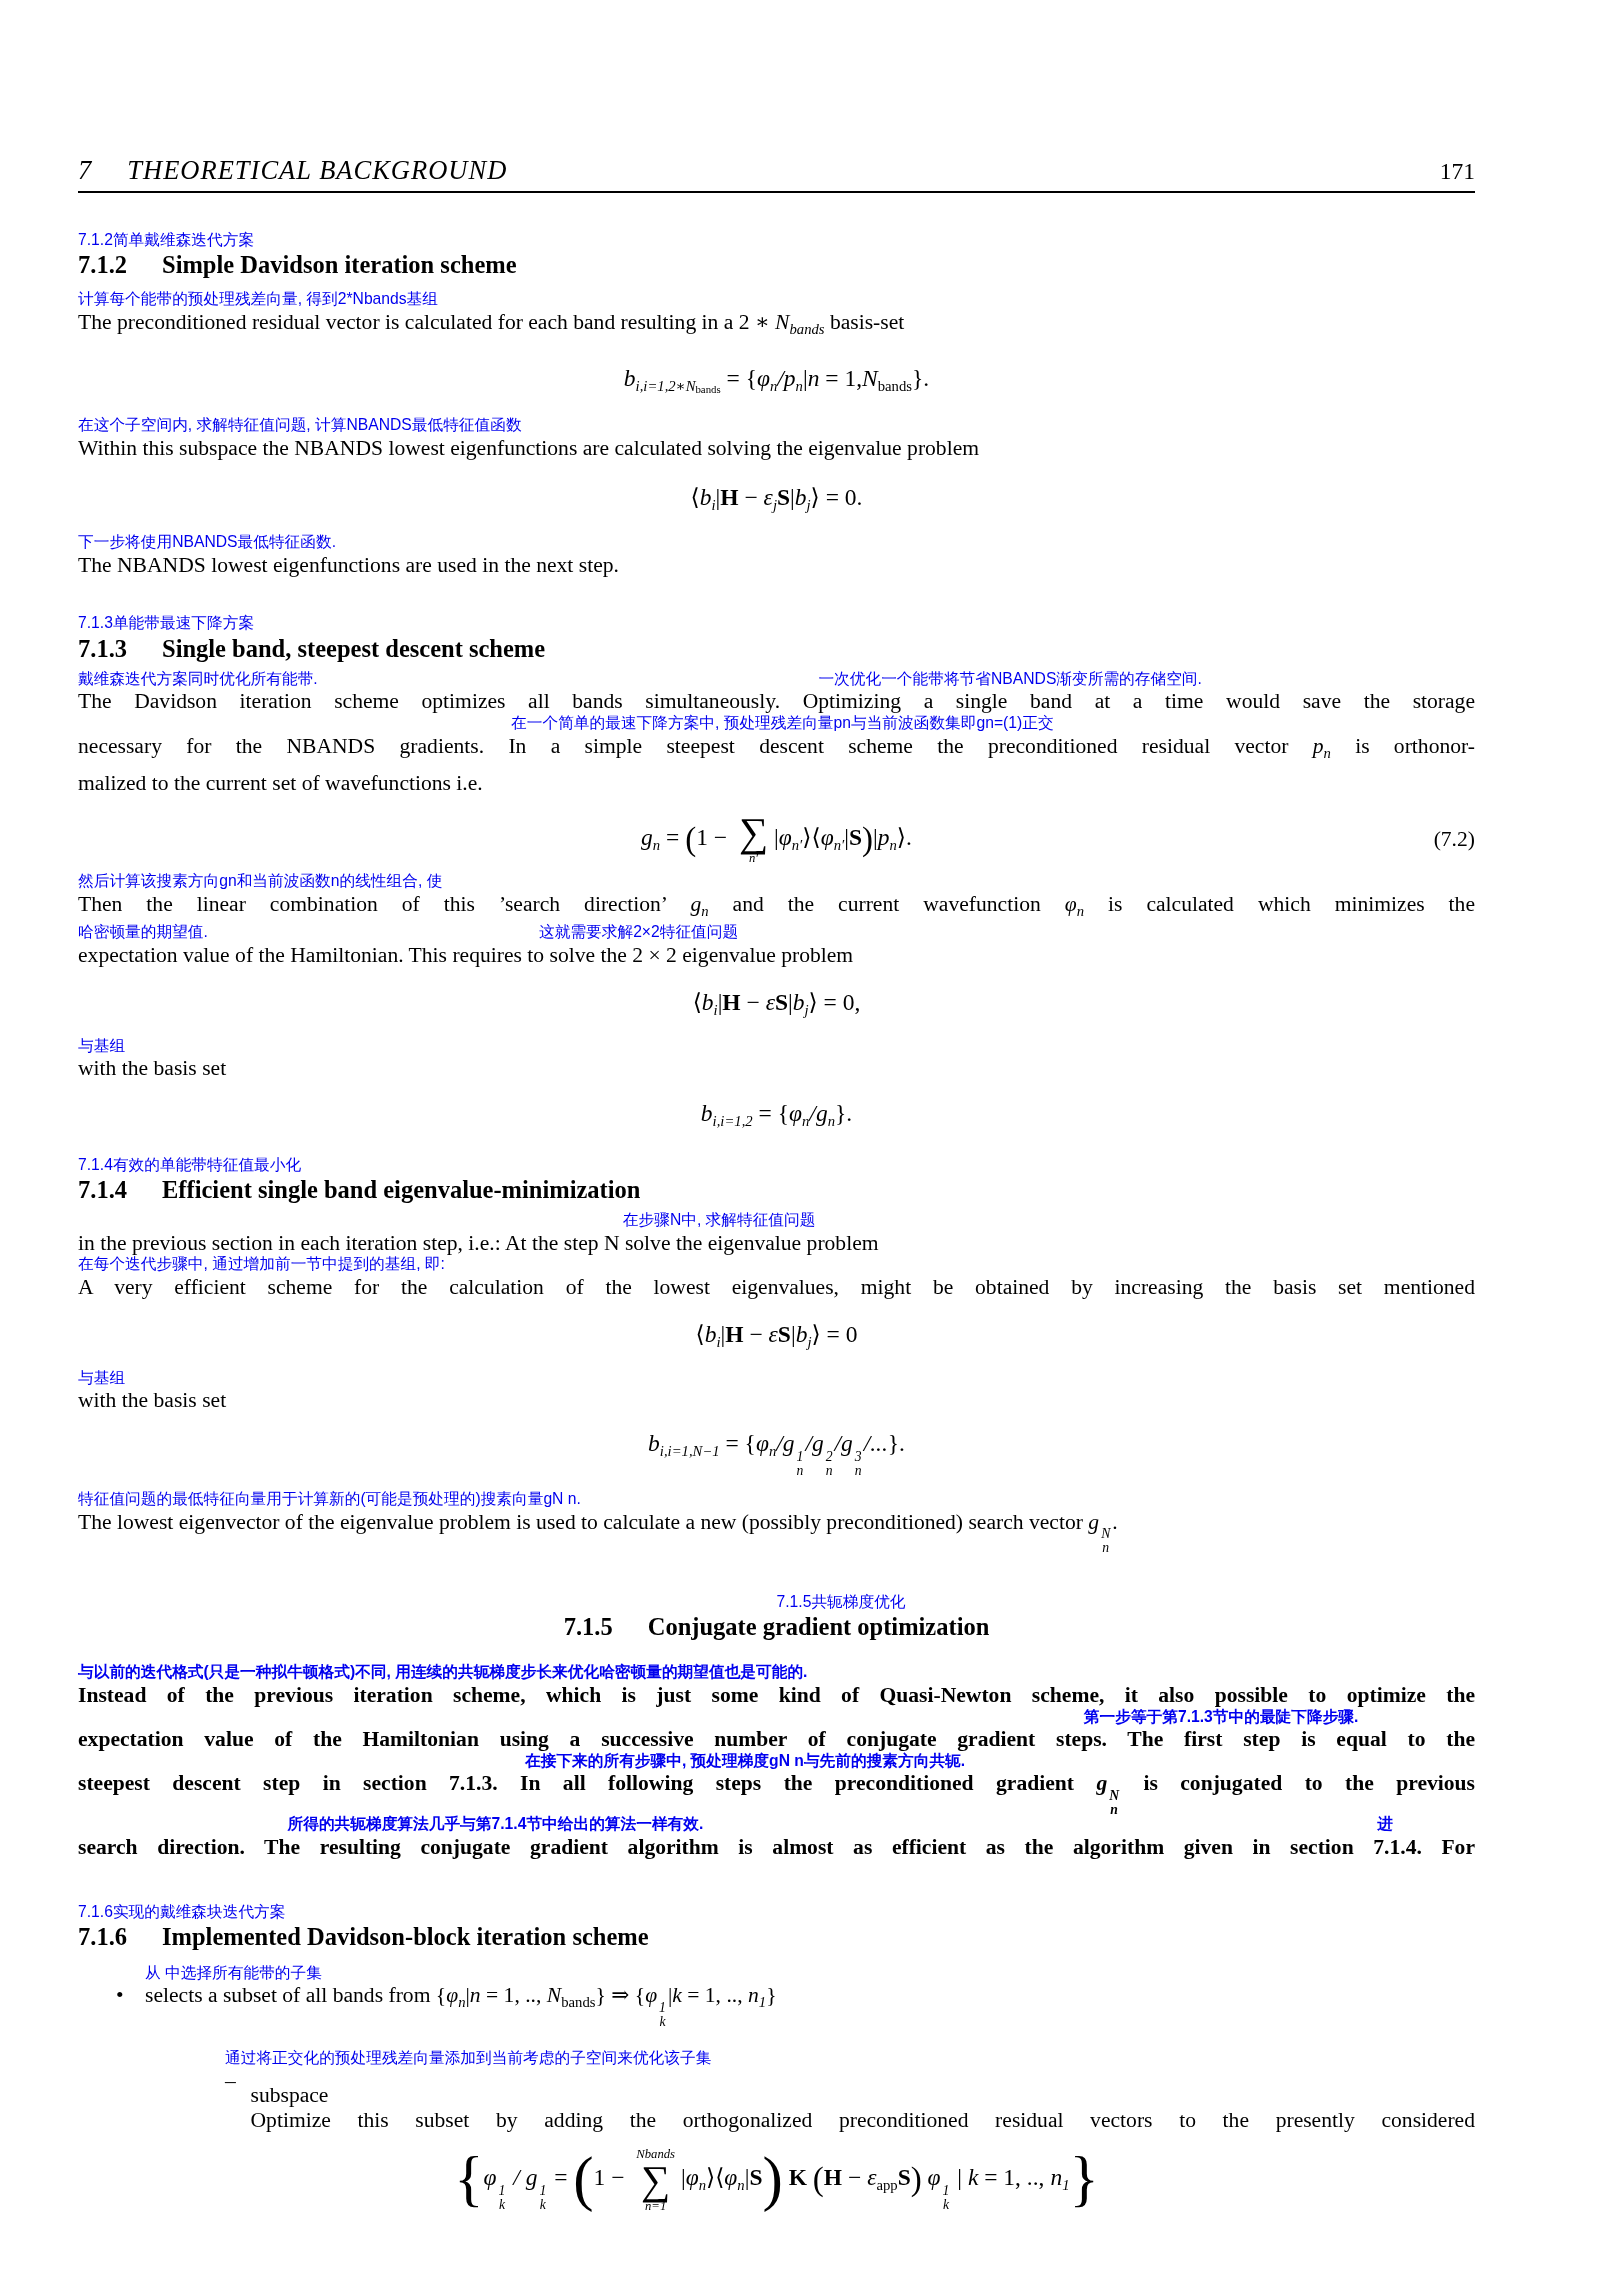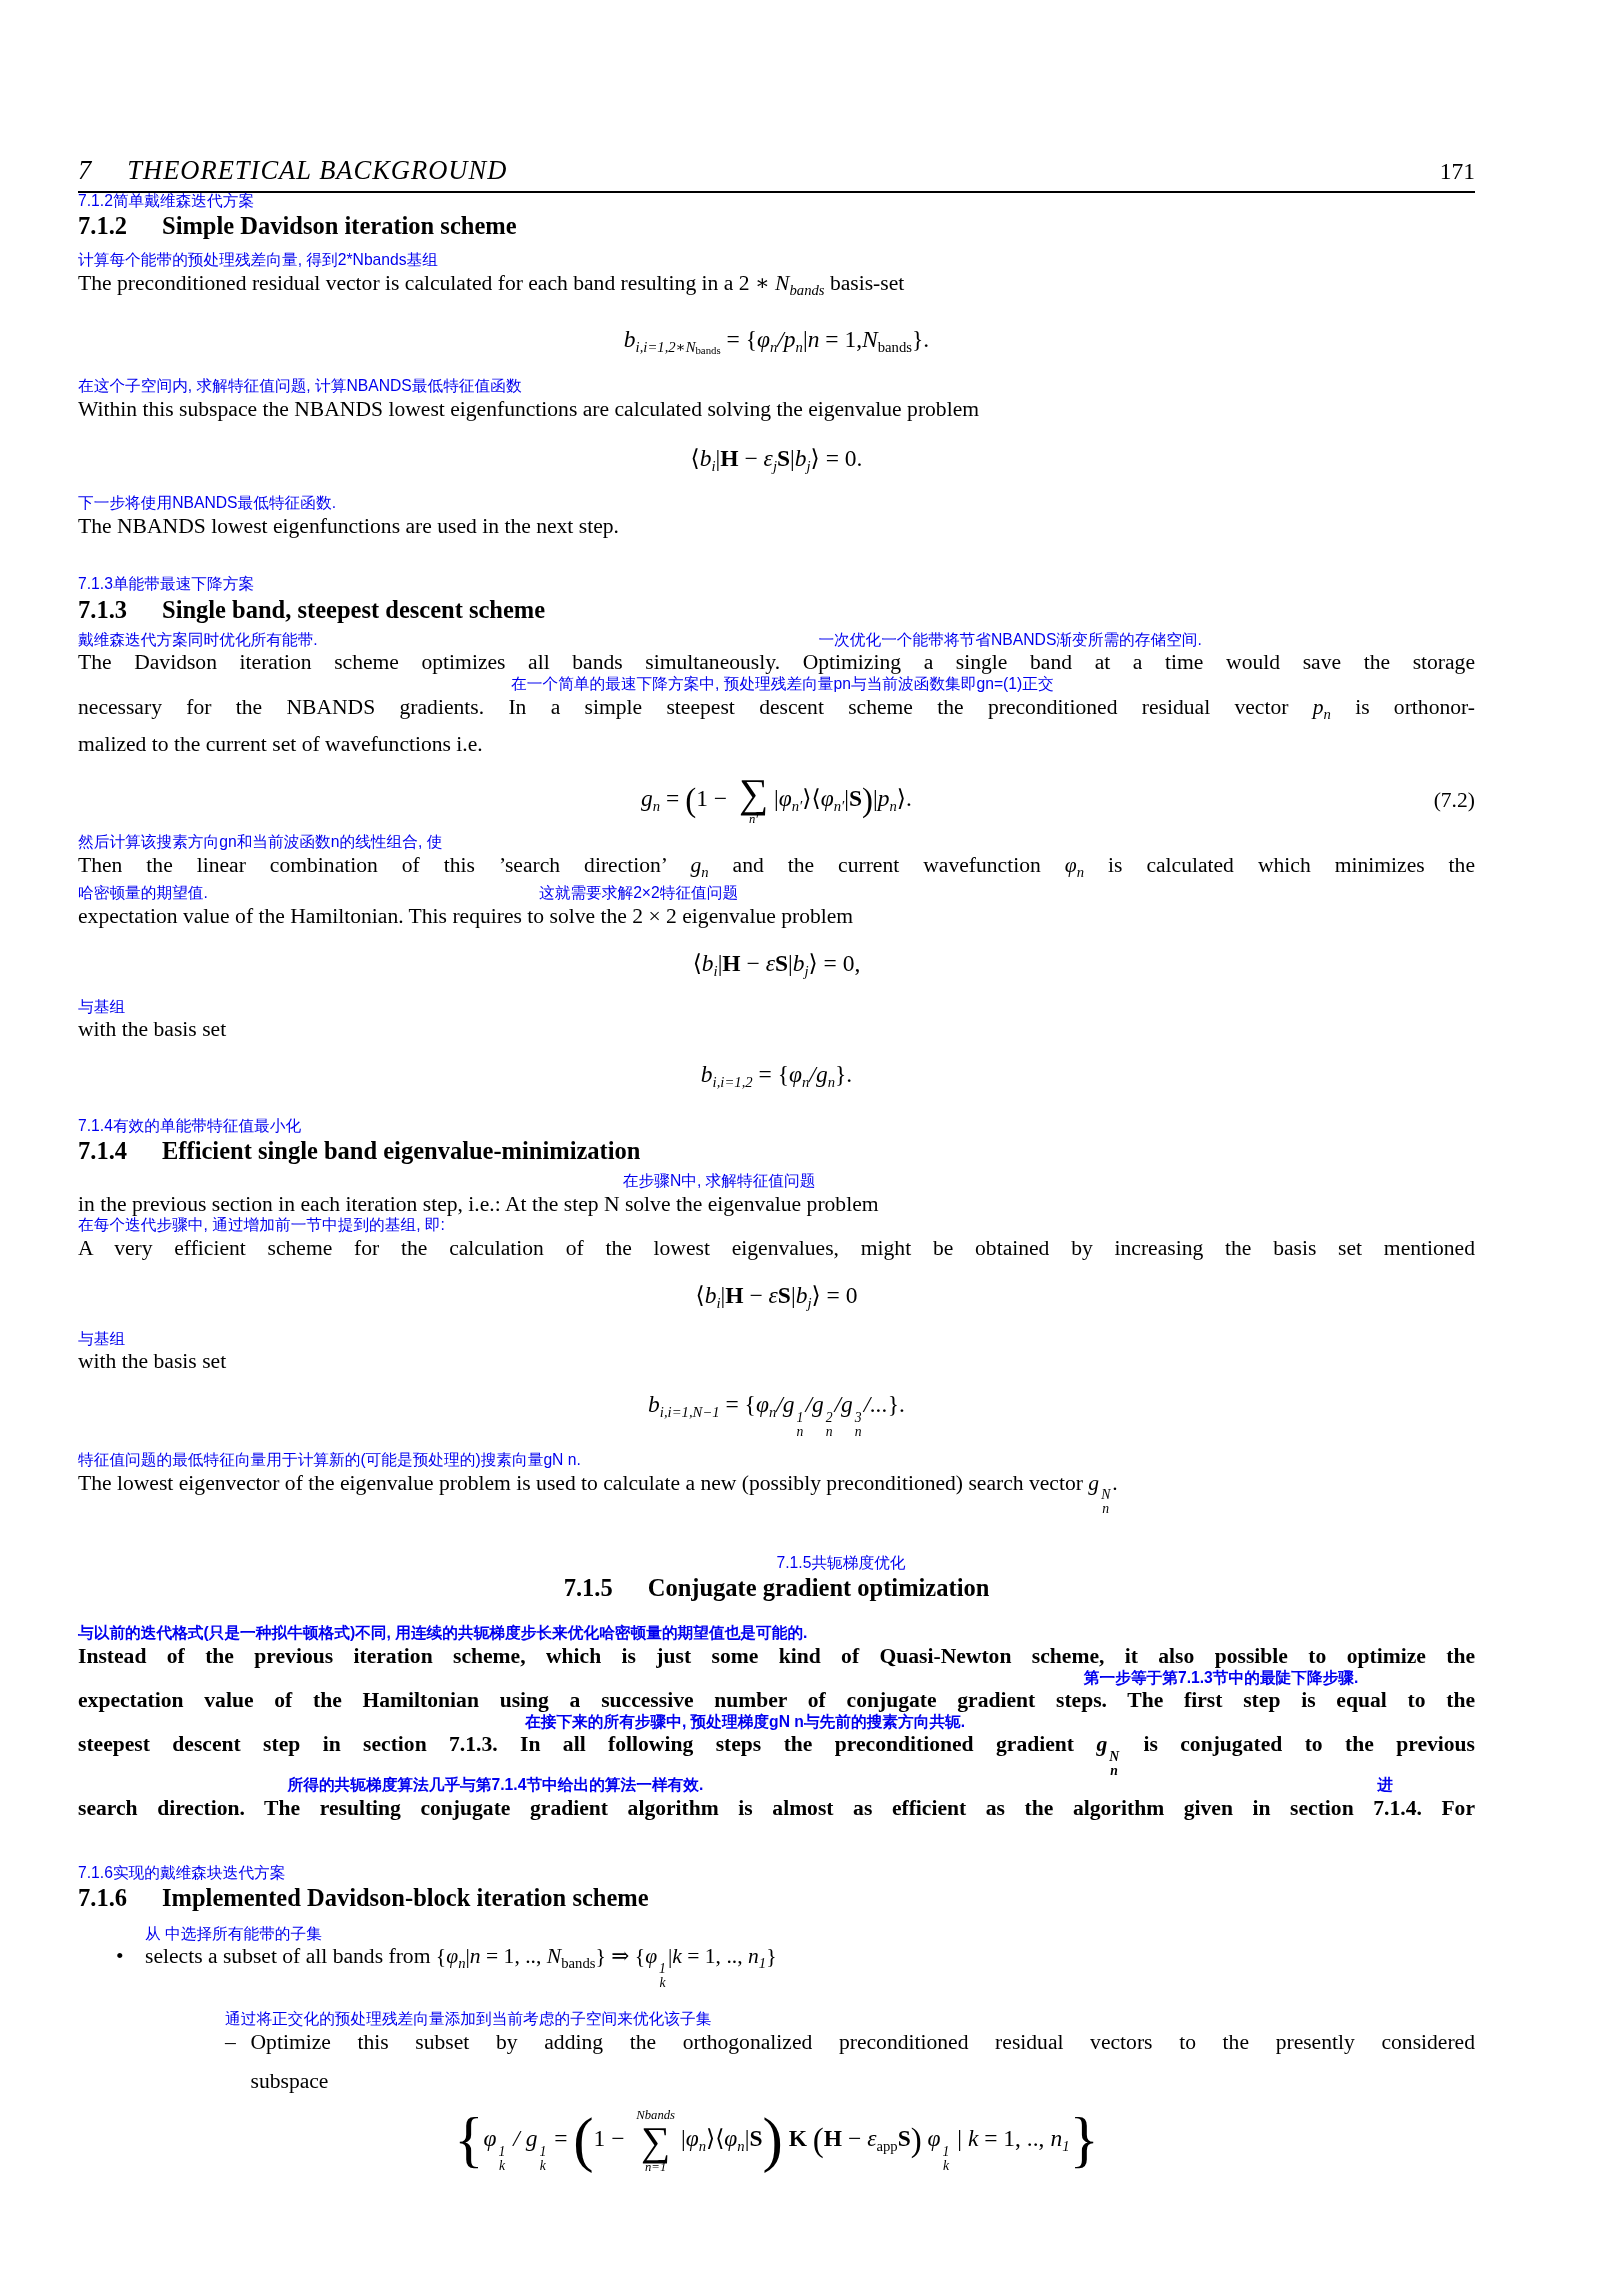--- a/index.html
+++ b/index.html
@@ -66,21 +66,21 @@
 
 <div class="page">
   <div class="hdr">
     <div class="hleft">
       <span class="hnum">7</span><span>THEORETICAL BACKGROUND</span>
     </div>
     <div class="pageno">171</div>
   </div>
   <div class="rule"></div>
   <div id="content">
-      <div class="sec" style="">
+      <div class="sec" style="margin-top: 39px;">
         <span class="ann">7.1.2简单戴维森迭代方案</span>
         <div class="h"><span class="num">7.1.2</span><span class="stitle">Simple Davidson iteration scheme</span></div>
       </div>
       <div class="para" style="margin-top: 11.8px;">
         <div class="line">
           <span class="ann" style="left: 0%;">计算每个能带的预处理残差向量, 得到2*Nbands基组</span>
           <div class="lt"><span class="r">The preconditioned residual vector is calculated for each band resulting in a 2 ∗ </span><span class="i">N</span><span class="sub">bands</span><span class="r"> basis-set</span></div>
         </div>
       </div>
       <div class="eq" style="margin-bottom: 21.6px; margin-top: 23.5px;"><span class="eqc"><span class="i">b</span><span class="sub">i,i=1,2∗N</span><span class="subsub">bands</span><span class="r"> = {</span><span class="i">φ</span><span class="sub">n</span><span class="i">/</span><span class="i">p</span><span class="sub">n</span><span class="r">|</span><span class="i">n</span><span class="r"> = 1,</span><span class="i">N</span><span class="subr">bands</span><span class="r">}.</span></span></div>
@@ -216,25 +216,25 @@
               <span class="up">1</span>
               <span class="dn">k</span>
             </span><span class="r">|</span><span class="i">k</span><span class="r"> = 1, .., </span><span class="i">n</span><span class="sub">1</span><span class="r">}</span></div>
         </div>
       </div>
       <div class="dash" style="margin-top: 21.6px;">
         <span class="ann">通过将正交化的预处理残差向量添加到当前考虑的子空间来优化该子集</span>
         <div class="drow">
           <span class="marker">–</span>
           <div class="dlines">
+            <div class="line noann" style="margin-top: 13.7px;">
+              <div class="lt"><span class="r">subspace</span></div>
+            </div>
             <div class="line j noann">
               <div class="lt"><span class="r">Optimize this subset by adding the orthogonalized preconditioned residual vectors to the presently considered</span></div>
-            </div>
-            <div class="line noann" style="margin-top: 13.7px;">
-              <div class="lt"><span class="r">subspace</span></div>
             </div>
           </div>
         </div>
       </div>
       <div class="eq" style="margin-bottom: 0px; margin-top: 13.7px;"><span class="eqc"><span class="d bigg">{</span><span class="i">φ</span><span class="ss">
             <span class="up">1</span>
             <span class="dn">k</span>
           </span><span class="i"> / </span><span class="i">g</span><span class="ss">
             <span class="up">1</span>
             <span class="dn">k</span>

